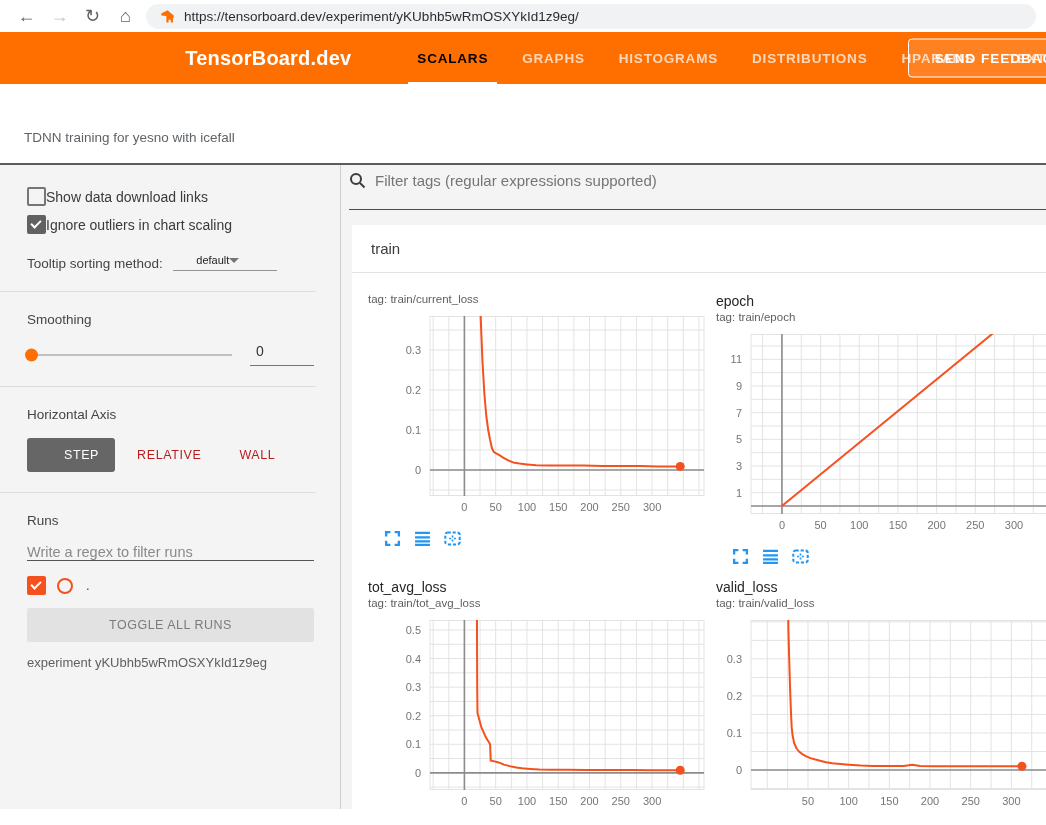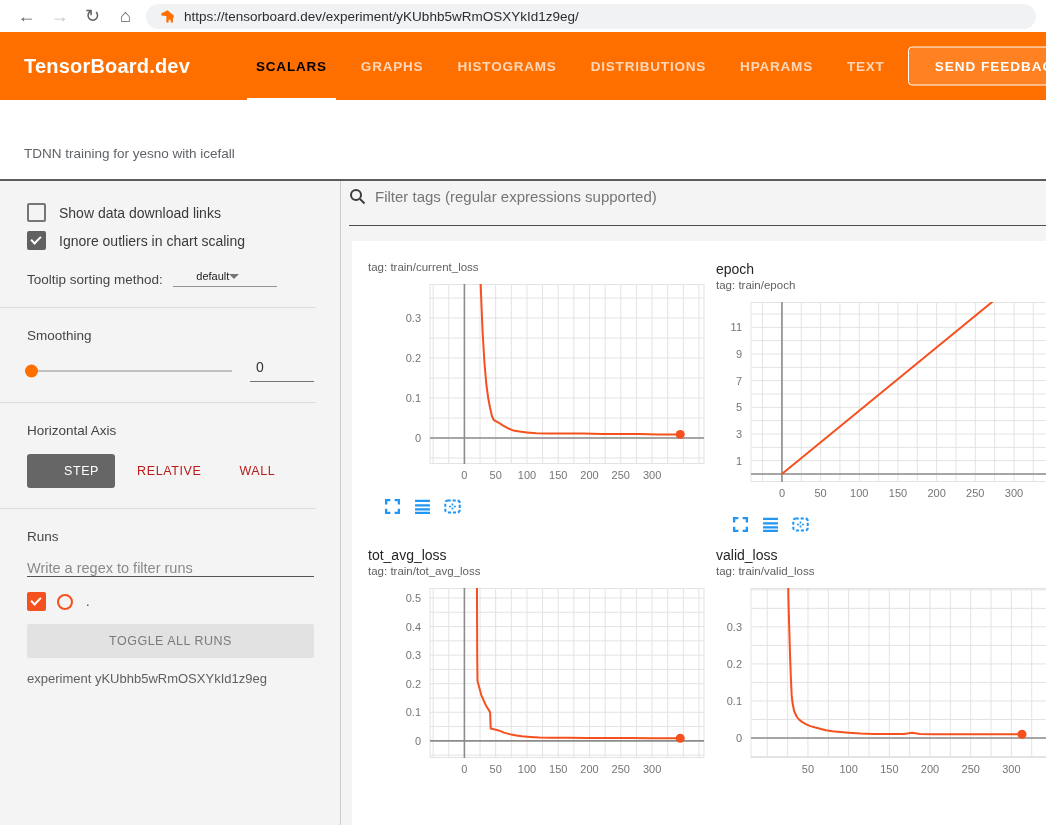--- a/index.html
+++ b/index.html
@@ -7,37 +7,37 @@
         font-family:"Liberation Sans",sans-serif;-webkit-font-smoothing:antialiased;}
   
   .browser-bar{height:32px;display:flex;align-items:center;padding:0 10px;background:#fff;}
   .nav-ic{width:33px;text-align:center;font-size:18px;line-height:32px;color:#5f6368;cursor:pointer;user-select:none;}
   .nav-ic.fwd{color:#c1c5ca;}
   .address-pill{flex:1;height:25px;margin-left:4px;background:#f0f2f4;border-radius:13px;
                 display:flex;align-items:center;gap:9px;padding:0 14px;cursor:text;}
   .tb-favicon{display:flex;align-items:center;}
   .url{font-size:13.5px;color:#2a2d31;white-space:nowrap;}
   
-  .app-header{position:relative;height:68px;background:var(--accent);display:flex;align-items:stretch;overflow:hidden;}
+  .app-header{position:relative;height:52px;background:var(--accent);display:flex;align-items:stretch;overflow:hidden;justify-content:flex-end;}
   .brand{margin-left:24px;align-self:center;font-size:20px;font-weight:700;color:#fff;letter-spacing:.2px;}
   .tabs{display:flex;gap:34px;margin-left:66px;}
   .tab{display:flex;align-items:center;color:rgba(255,255,255,.72);font-size:13.5px;font-weight:700;
        letter-spacing:.8px;position:relative;cursor:pointer;white-space:nowrap;}
   .tab.active{color:#000000;}
   .tab.active::after{content:"";position:absolute;left:-9px;right:-9px;bottom:0;height:2px;background:#fff;}
   .feedback{position:absolute;right:-45px;top:50%;transform:translateY(-50%);padding:11px 26px;
             border:1.5px solid #fff;border-radius:4px;background:rgba(255,255,255,.13);color:#fff;
             font-size:13.5px;font-weight:700;letter-spacing:1px;font-family:inherit;white-space:nowrap;cursor:pointer;}
   
   .title-band{height:79px;background:#fff;box-sizing:border-box;padding:46px 0 0 24px;font-size:13.5px;color:#5f6368;}
   .strong-divider{height:2px;background:#5c5c5c;}
   
   .content{display:flex;height:644px;background:#f4f4f4;}
   .sidebar{width:341px;box-sizing:border-box;border-right:1px solid #cdcdcd;padding:22px 26px 0 27px;flex:none;}
-  .cb-row{display:flex;align-items:center;gap:13px;margin-bottom:9px;font-size:14px;color:#3a3a3a;cursor:pointer;}
+  .cb-row{display:flex;align-items:center;margin-bottom:9px;font-size:14px;color:#3a3a3a;cursor:pointer;}
   .cb{width:15px;height:15px;border:2px solid #757575;border-radius:2px;flex:none;position:relative;box-sizing:content-box;}
   .cb.checked{background:#616161;border-color:#616161;}
   .cb.checked::after{content:"";position:absolute;left:2px;top:3px;width:8px;height:4px;
                      border-left:2px solid #fff;border-bottom:2px solid #fff;transform:rotate(-45deg);}
   .cb.run{background:var(--run);border-color:var(--run);}
   .tooltip-row{margin-top:20px;display:flex;align-items:flex-end;gap:10px;font-size:13.5px;color:#454545;}
   .select{width:104px;border-bottom:1px solid #949494;padding-bottom:4px;font-size:11px;color:#222;
           display:flex;justify-content:center;align-items:center;cursor:pointer;}
   .caret{width:0;height:0;border-left:5px solid transparent;border-right:5px solid transparent;border-top:5px solid #757575;margin-right:14px;}
   .sb-divider{height:1px;background:#dcdcdc;margin:20px -2px 20px -27px;}
@@ -168,20 +168,21 @@
         <span class="search-ic">
           <svg width="17" height="17" viewBox="0 0 17 17">
               <circle cx="7" cy="7" r="5" fill="none" stroke="#3c3c3c" stroke-width="2"></circle>
               <line x1="11" y1="11" x2="15.5" y2="15.5" stroke="#3c3c3c" stroke-width="2"></line>
             </svg>
         </span>
         <span class="filter-placeholder">Filter tags (regular expressions supported)</span>
       </div>
 
       <section class="card">
+        <div class="card-header">train</div>
         <div class="charts-grid" id="charts-grid">
             <div class="chart"><div class="chart-tag">tag: train/current_loss</div><svg width="340" height="206">
                 <line x1="65.12785388127854" y1="0" x2="65.12785388127854" y2="180" stroke="#e3e3e3" stroke-width="1"></line>
                 <line x1="80.76712328767124" y1="0" x2="80.76712328767124" y2="180" stroke="#e3e3e3" stroke-width="1"></line>
                 <line x1="96.40639269406392" y1="0" x2="96.40639269406392" y2="180" stroke="#e3e3e3" stroke-width="1"></line>
                 <line x1="112.04566210045661" y1="0" x2="112.04566210045661" y2="180" stroke="#e3e3e3" stroke-width="1"></line>
                 <line x1="127.68493150684931" y1="0" x2="127.68493150684931" y2="180" stroke="#e3e3e3" stroke-width="1"></line>
                 <line x1="143.324200913242" y1="0" x2="143.324200913242" y2="180" stroke="#e3e3e3" stroke-width="1"></line>
                 <line x1="158.96347031963472" y1="0" x2="158.96347031963472" y2="180" stroke="#e3e3e3" stroke-width="1"></line>
                 <line x1="174.60273972602738" y1="0" x2="174.60273972602738" y2="180" stroke="#e3e3e3" stroke-width="1"></line>

